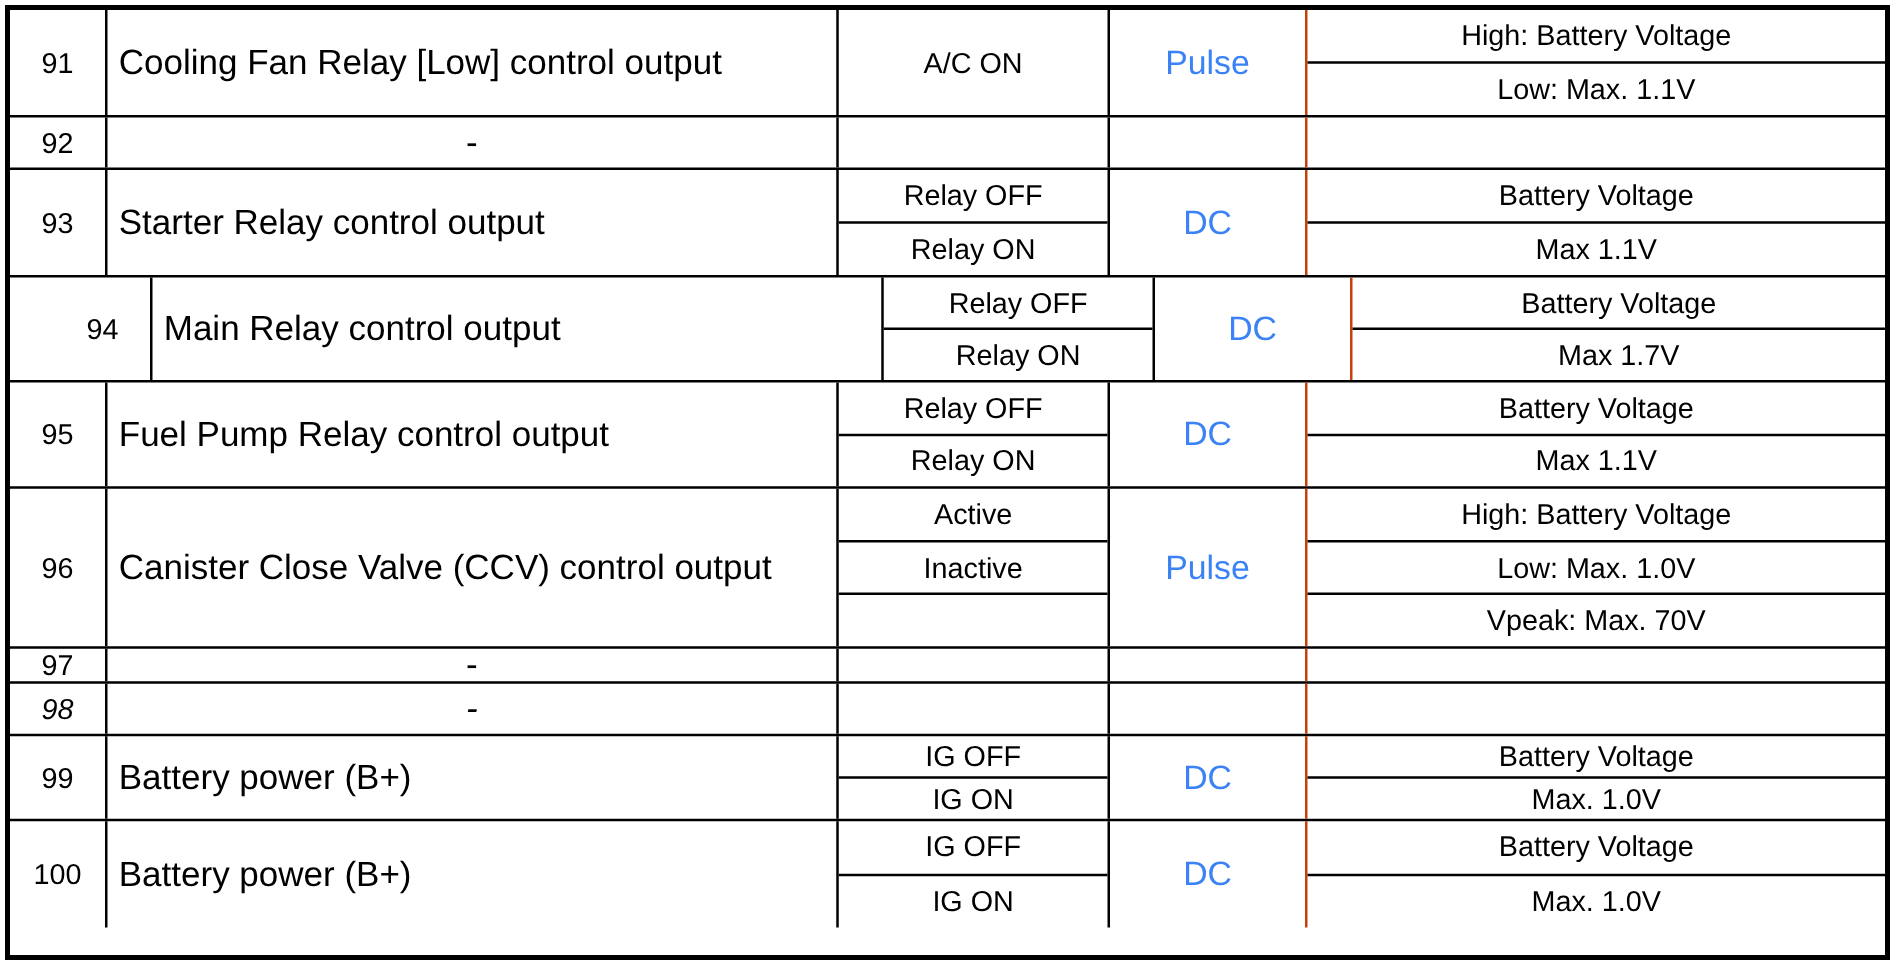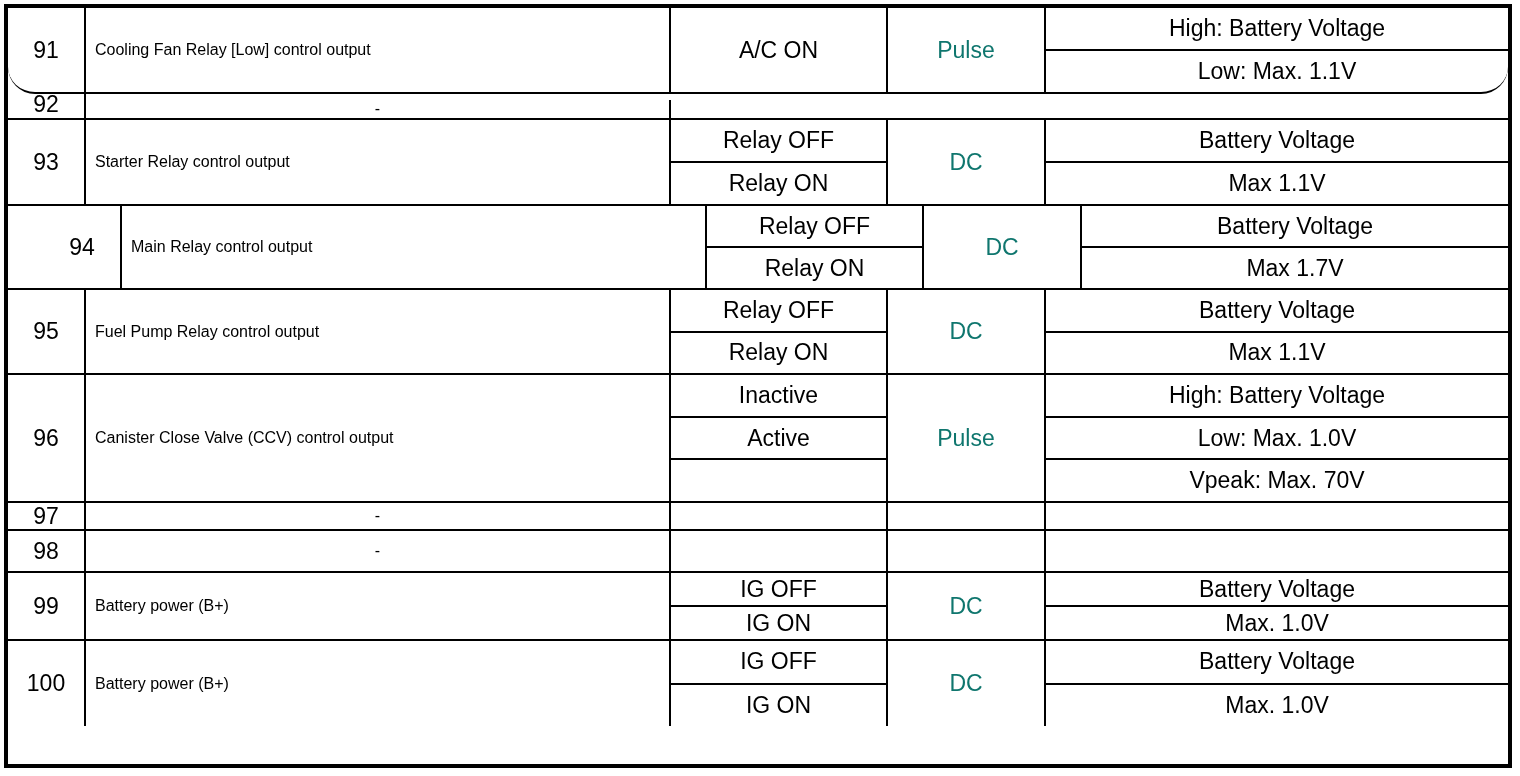--- a/index.html
+++ b/index.html
@@ -45,45 +45,45 @@
     color: #000;
   }
   .c-desc {
     box-sizing: border-box;
     width: 585px;
     flex: 0 0 585px;
     border-right: 2px solid #000;
     display: flex;
     align-items: center;
     padding-left: 9px;
-    font-size: 16px;
+    font-size: 28px;
     color: #000;
   }
   .c-desc.dash {
     padding-left: 0;
     justify-content: center;
   }
   .c-cond {
     box-sizing: border-box;
     width: 217px;
     flex: 0 0 217px;
     border-right: 2px solid #000;
     display: flex;
     flex-direction: column;
   }
   .c-type {
     box-sizing: border-box;
     width: 158px;
     flex: 0 0 158px;
-    border-right: 2px solid #000000;
-    display: flex;
-    align-items: center;
-    justify-content: center;
-    font-size: 23px;
-    color: #0f766e;
+    border-right: 2px solid #c2410c;
+    display: flex;
+    align-items: center;
+    justify-content: center;
+    font-size: 27px;
+    color: #3b82f6;
   }
   .c-val {
     box-sizing: border-box;
     flex: 1 1 auto;
     display: flex;
     flex-direction: column;
   }
 
   .sub {
     box-sizing: border-box;
@@ -96,33 +96,33 @@
     color: #000;
     white-space: nowrap;
   }
   .sub.last { border-bottom: none; }
   .sub.empty { }
 </style>
 </head>
 <body>
 
 <div id="pinout-table">
-    <div class="trow" style="height: 86px; border-radius: 27px;">
+    <div class="trow" style="height: 86px;">
       <div class="c-pin">91</div>
       <div class="c-desc">Cooling Fan Relay [Low] control output</div>
       <div class="c-cond">
         <div class="sub last">A/C ON</div>
       </div>
       <div class="c-type">Pulse</div>
       <div class="c-val">
         <div class="sub">High: Battery Voltage</div>
         <div class="sub last">Low: Max. 1.1V</div>
       </div>
     </div>
-    <div class="trow" style="height: 26px; align-items: flex-end;">
+    <div class="trow" style="height: 42px;">
       <div class="c-pin">92</div>
       <div class="c-desc dash">-</div>
       <div class="c-cond">
         <div class="sub last empty"></div>
       </div>
       <div class="c-type"></div>
       <div class="c-val">
         <div class="sub last empty"></div>
       </div>
     </div>
@@ -162,43 +162,43 @@
       <div class="c-type">DC</div>
       <div class="c-val">
         <div class="sub">Battery Voltage</div>
         <div class="sub last">Max 1.1V</div>
       </div>
     </div>
     <div class="trow" style="height: 128px;">
       <div class="c-pin">96</div>
       <div class="c-desc">Canister Close Valve (CCV) control output</div>
       <div class="c-cond">
+        <div class="sub">Active</div>
         <div class="sub">Inactive</div>
-        <div class="sub">Active</div>
         <div class="sub last"></div>
       </div>
       <div class="c-type">Pulse</div>
       <div class="c-val">
         <div class="sub">High: Battery Voltage</div>
         <div class="sub">Low: Max. 1.0V</div>
         <div class="sub last">Vpeak: Max. 70V</div>
       </div>
     </div>
     <div class="trow" style="height: 28px;">
       <div class="c-pin">97</div>
       <div class="c-desc dash">-</div>
       <div class="c-cond">
         <div class="sub last empty"></div>
       </div>
       <div class="c-type"></div>
       <div class="c-val">
         <div class="sub last empty"></div>
       </div>
     </div>
-    <div class="trow" style="height: 42px;">
+    <div class="trow" style="height: 42px; font-style: italic;">
       <div class="c-pin">98</div>
       <div class="c-desc dash">-</div>
       <div class="c-cond">
         <div class="sub last empty"></div>
       </div>
       <div class="c-type"></div>
       <div class="c-val">
         <div class="sub last empty"></div>
       </div>
     </div>

